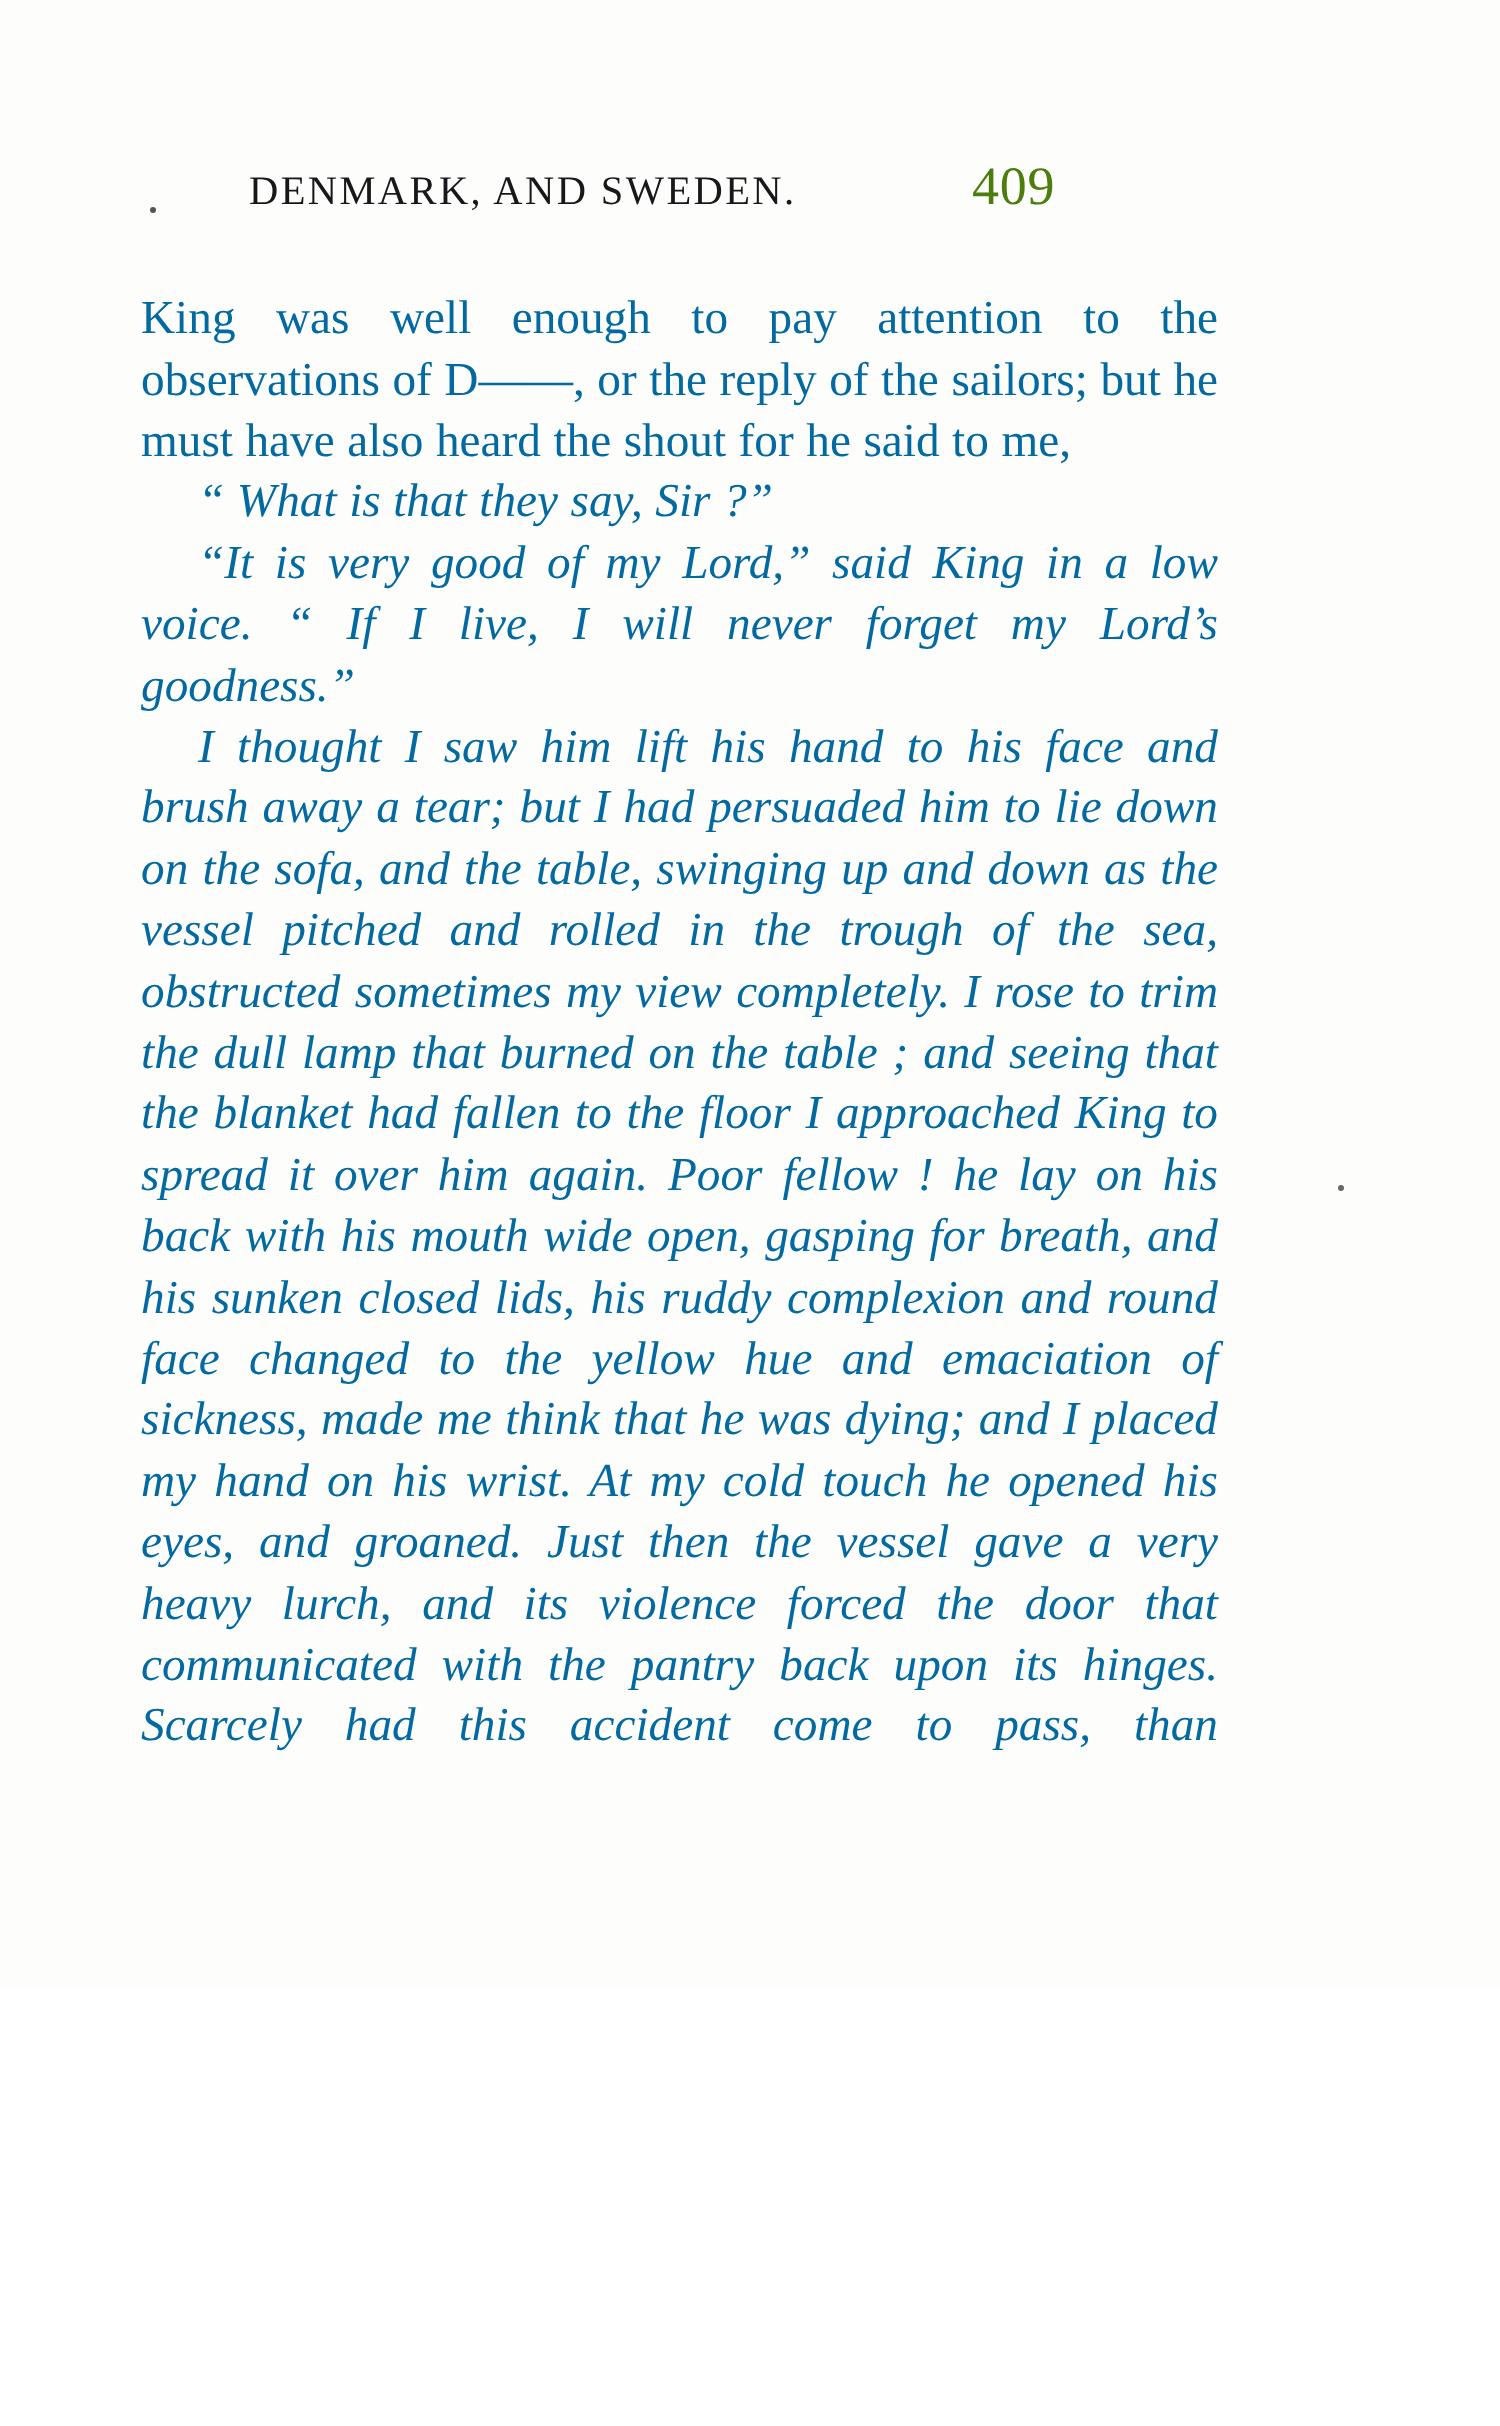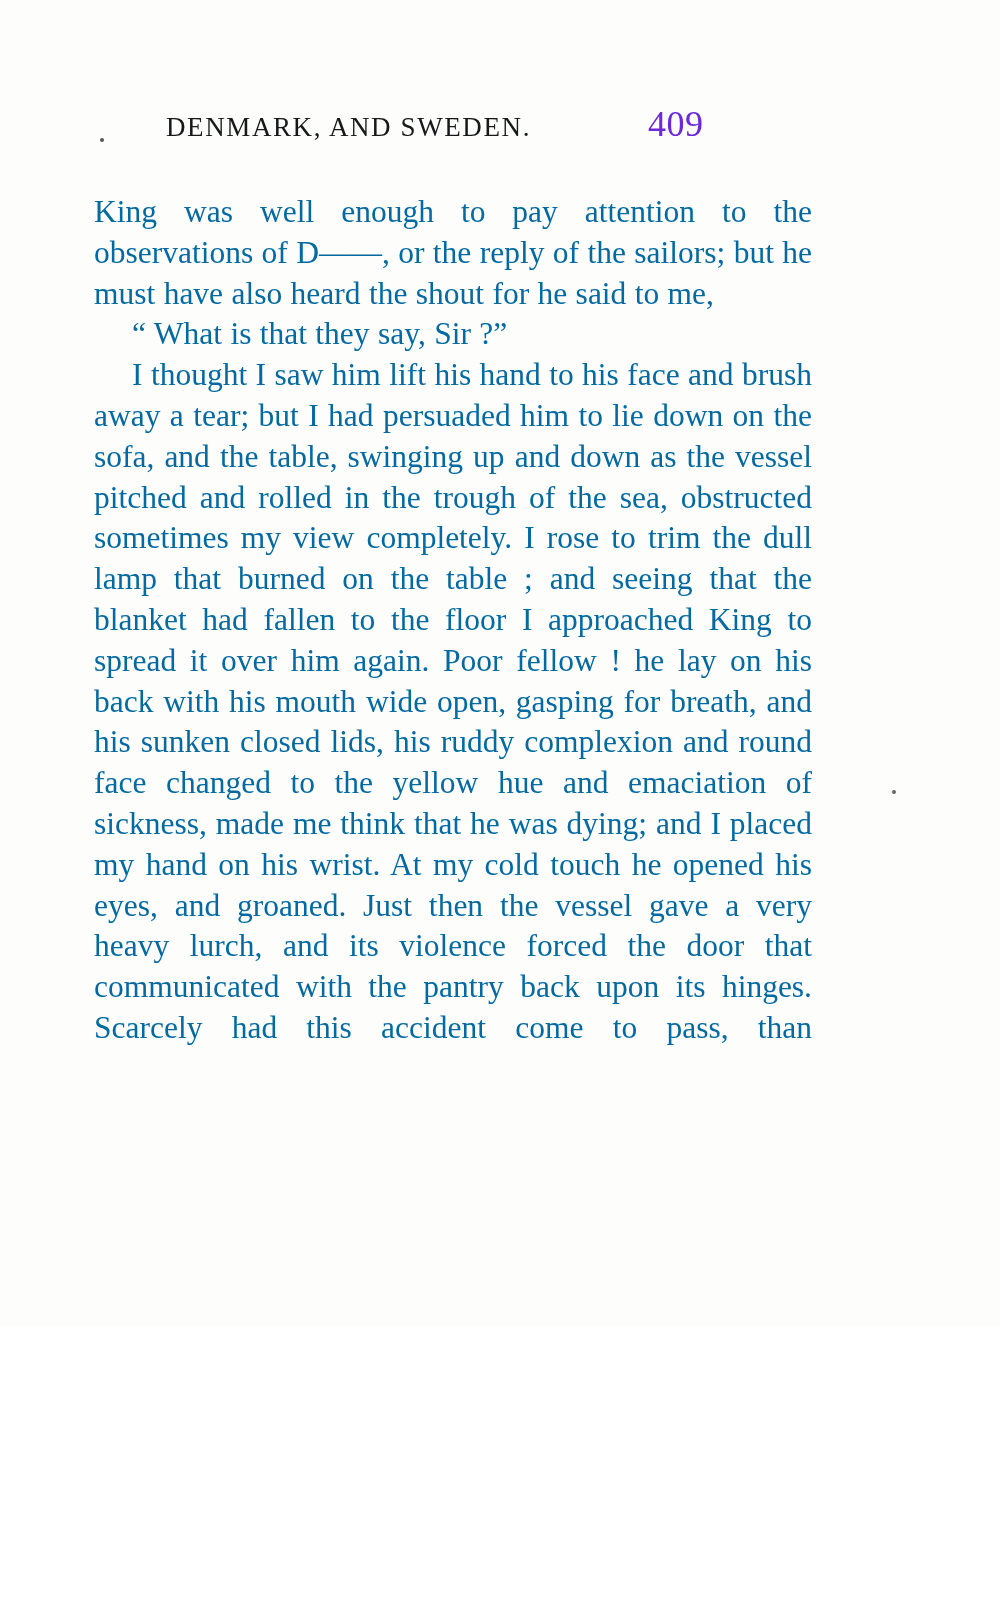--- a/index.html
+++ b/index.html
@@ -39,21 +39,21 @@
     letter-spacing: 1.6px;
     color: #16181a;
     white-space: nowrap;
     margin-left: 70px;
   }
   .folio {
     position: absolute;
     left: 648px;
     top: 103px;
     font-size: 36px;
-    color: #6d28d9;
+    color: #4d7c0f;
     letter-spacing: 0.5px;
   }
   .header-dot {
     position: absolute;
     left: 100px;
     top: 138px;
     width: 4px;
     height: 4px;
     background: #555;
     border-radius: 50%;
@@ -77,20 +77,21 @@
     margin: 0;
     font-size: 31.5px;
     line-height: 40.8px;
     text-align: justify;
     text-align-last: left;
     color: #0369a1;
     word-spacing: 0.5px;
   }
   .para.indent {
     text-indent: 38px;
+    font-style: italic;
   }
   .lastline-justify {
     text-align-last: justify;
   }
 </style>
 </head>
 <body>
 
 <div class="page">
 
@@ -98,16 +99,17 @@
   <div class="side-dot"></div>
 
   <div class="header">
     <span class="running-head">DENMARK, AND SWEDEN.</span>
   </div>
   <div class="folio">409</div>
 
   <div class="body-text">
     <p class="para">King was well enough to pay attention to the observations of D——, or the reply of the sailors; but he must have also heard the shout for he said to me,</p>
     <p class="para indent">“ What is that they say, Sir ?”</p>
+    <p class="para indent">“It is very good of my Lord,” said King in a low voice.    “ If I live, I will never forget my Lord’s goodness.”</p>
     <p class="para indent lastline-justify">I thought I saw him lift his hand to his face and brush away a tear; but I had persuaded him to lie down on the sofa, and the table, swinging up and down as the vessel pitched and rolled in the trough of the sea, obstructed sometimes my view completely.   I rose to trim the dull lamp that burned on the table ; and seeing that the blanket had fallen to the floor I approached King to spread it over him again. Poor fellow ! he lay on his back with his mouth wide open, gasping for breath, and his sunken closed lids, his ruddy complexion and round face changed to the yellow hue and emaciation of sickness, made me think that he was dying; and I placed my hand on his wrist.   At my cold touch he opened his eyes, and groaned. Just then the vessel gave a very heavy lurch, and its violence forced the door that communicated with the pantry back upon its hinges. Scarcely had this accident come to pass, than</p>
   </div>
 
 </div>
 
 </body></html>

